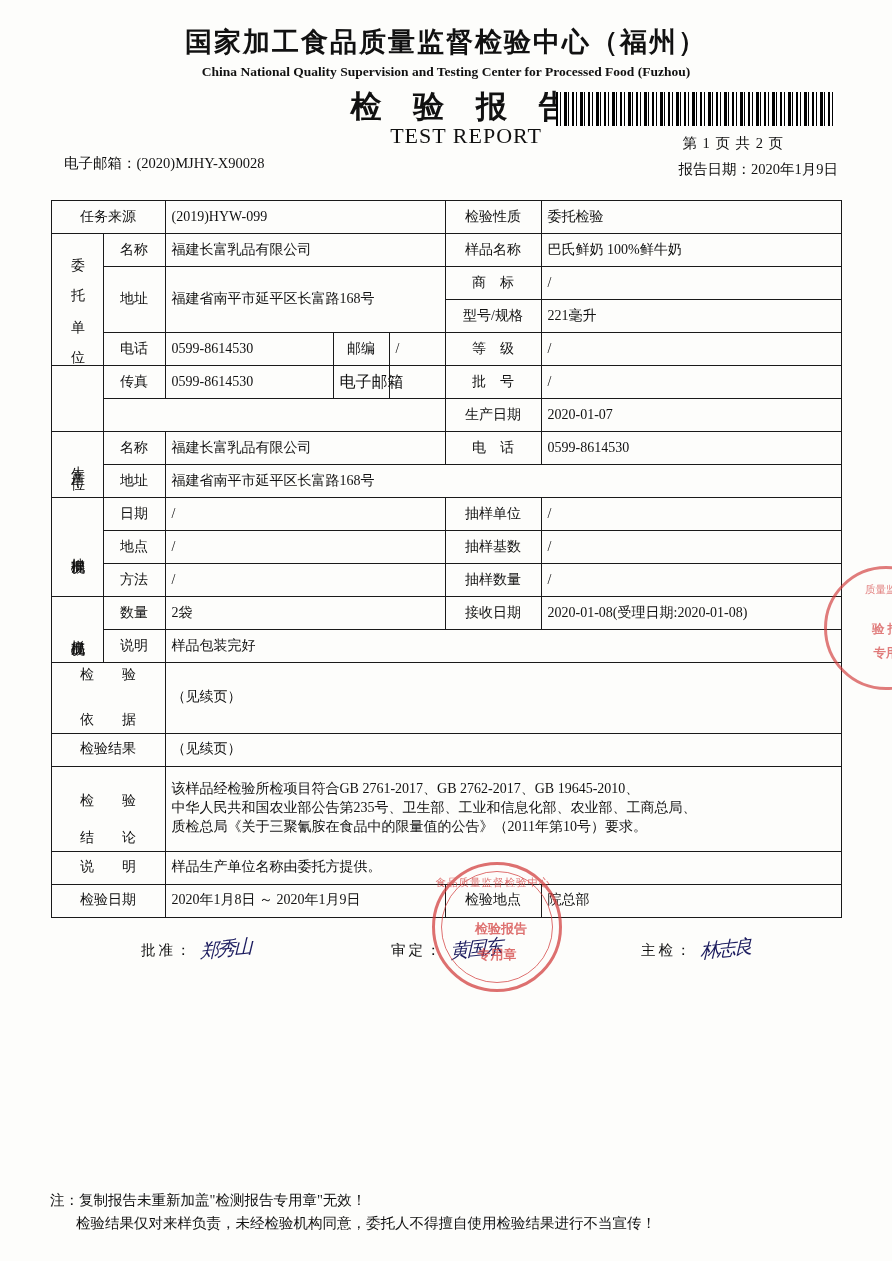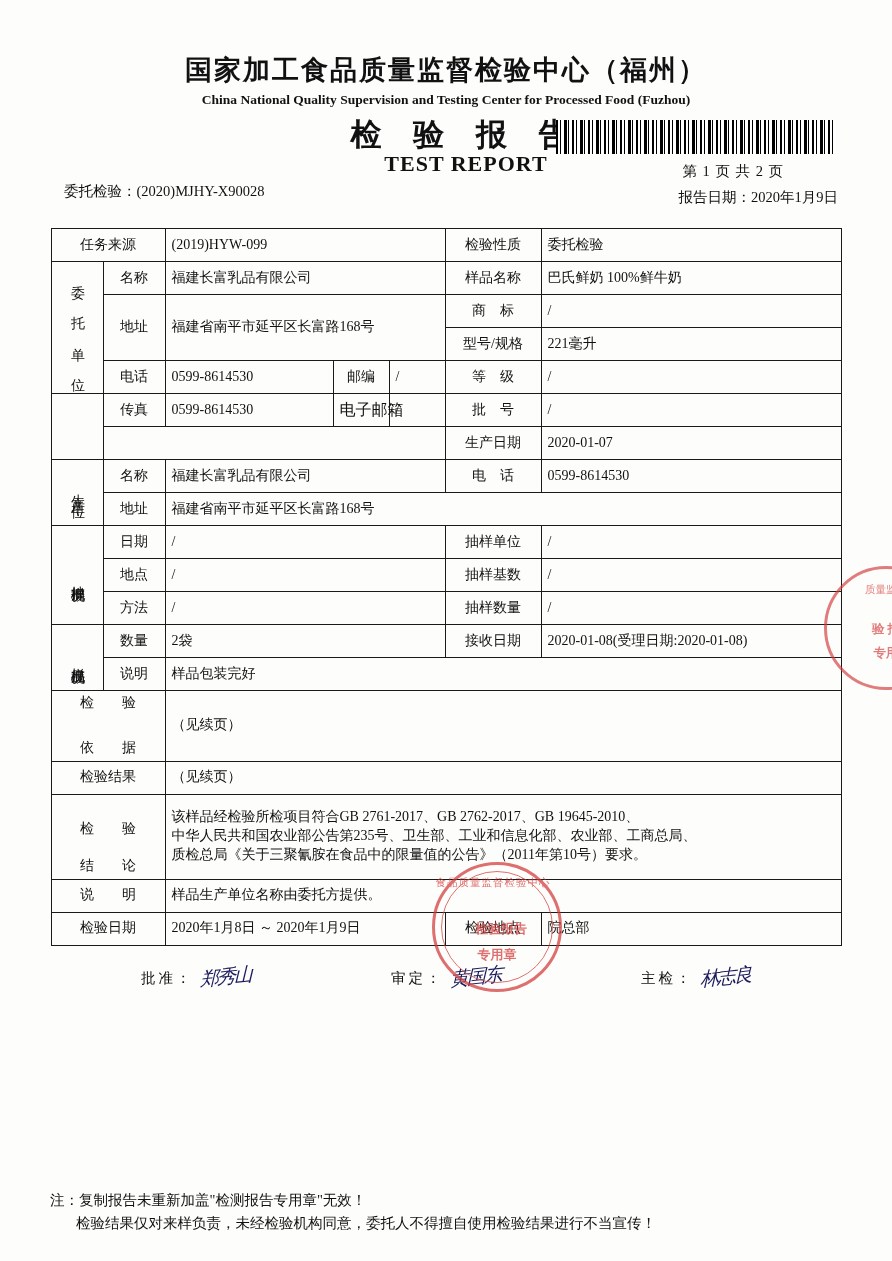--- a/index.html
+++ b/index.html
@@ -18,21 +18,21 @@
   .page {
     position: absolute;
     left: 0; top: 0;
     width: 892px;
     height: 1261px;
     background: #fdfdfb;
   }
   
   .header {
     text-align: center;
-    padding-top: 52px;
+    padding-top: 24px;
   }
   .title-cn {
     font-size: 27px;
     font-weight: bold;
     letter-spacing: 2px;
     font-family: "Liberation Serif", "DejaVu Serif", serif;
   }
   .title-en {
     font-size: 13.5px;
     font-weight: bold;
@@ -46,21 +46,21 @@
     margin-left: 40px;
   }
   .report-cn {
     font-size: 31px;
     font-weight: bold;
     letter-spacing: 12px;
     line-height: 1.1;
   }
   .report-en {
     font-size: 22px;
-    font-weight: bold;
+    font-weight: normal;
     letter-spacing: 1px;
     line-height: 1.1;
   }
   .barcode {
     position: absolute;
     right: 56px;
     top: 2px;
     width: 280px;
     height: 34px;
     background: repeating-linear-gradient(
@@ -249,21 +249,21 @@
     <div class="report-line">
       <div class="report-cn">检 验 报 告</div>
       <div class="report-en">TEST REPORT</div>
       <div class="barcode"></div>
       <div class="page-count">第 1 页  共 2 页</div>
     </div>
   </div>
 
   <div class="meta">
     <div class="left">
-      <span>委托检验：</span><span>(2020)MJHY-X90028</span>
+      <span>电子邮箱：</span><span>(2020)MJHY-X90028</span>
     </div>
     <div class="right">报告日期：2020年1月9日</div>
   </div>
 
   <table class="rpt">
     <colgroup>
       <col style="width:52px">
       <col style="width:62px">
       <col style="width:168px">
       <col style="width:56px">

